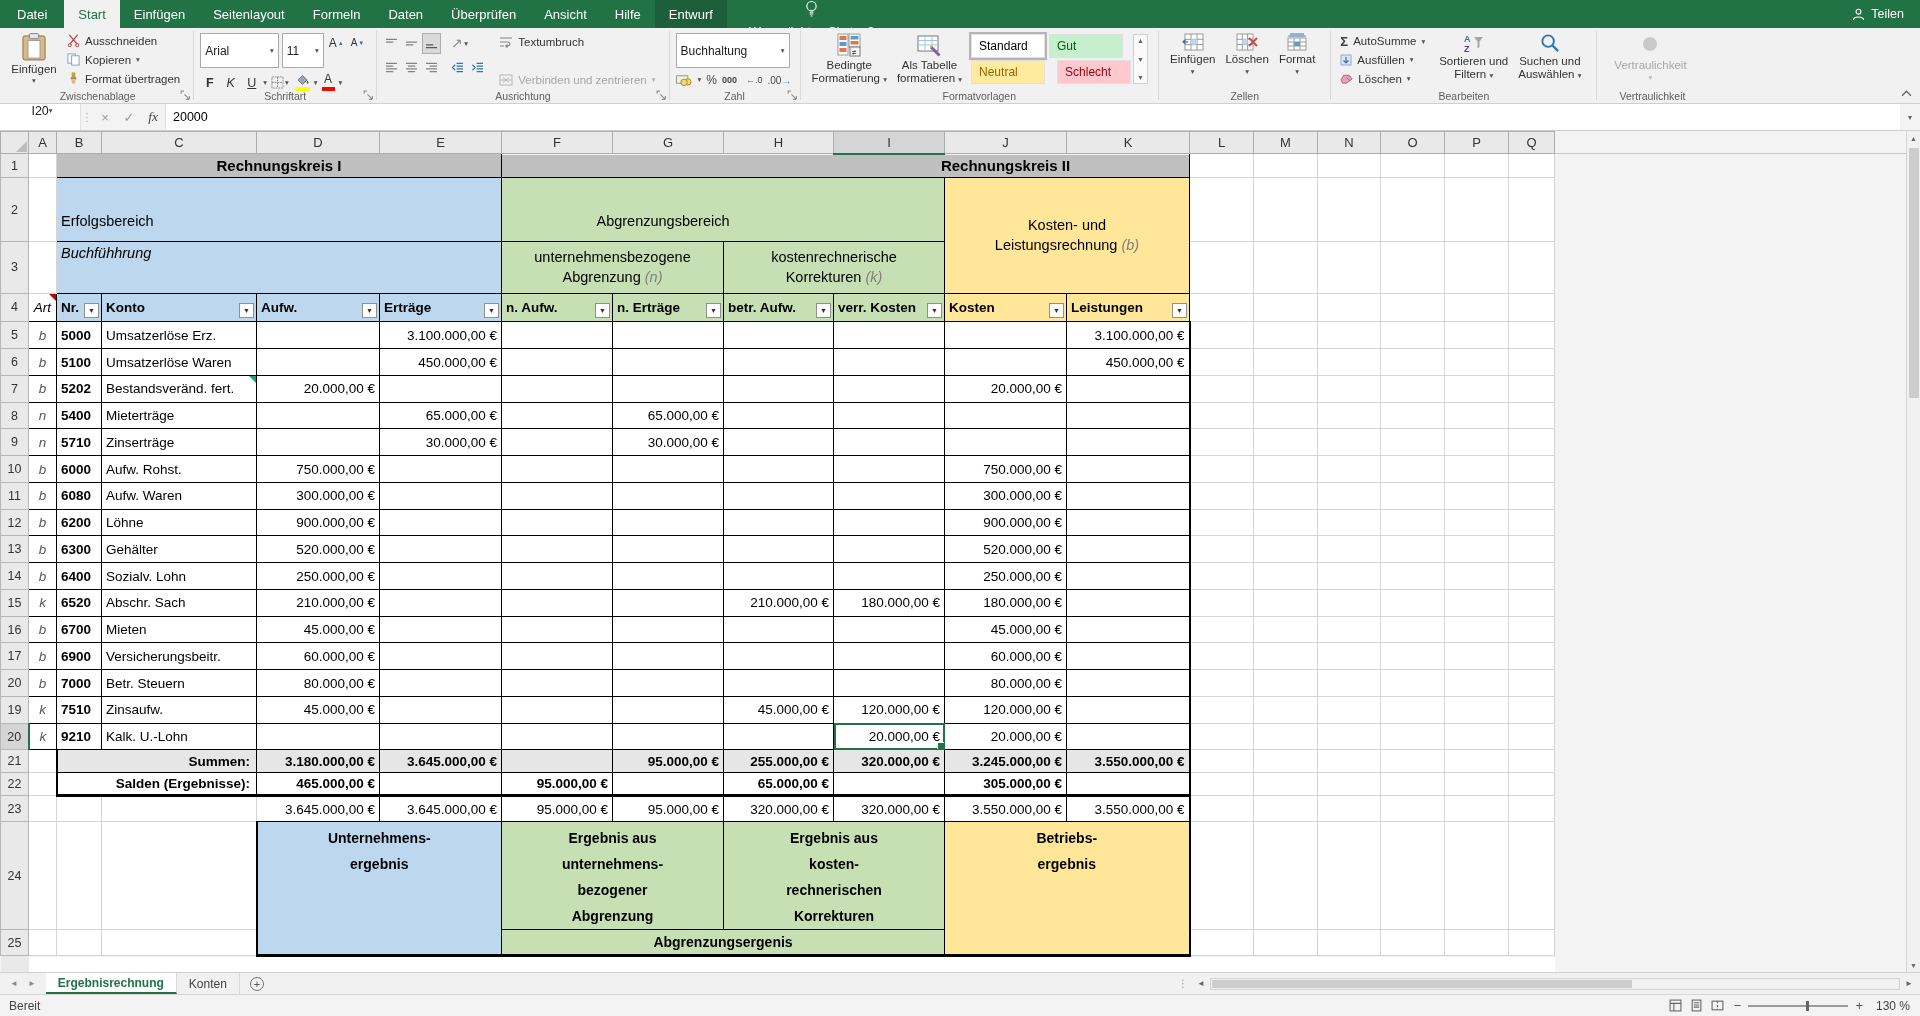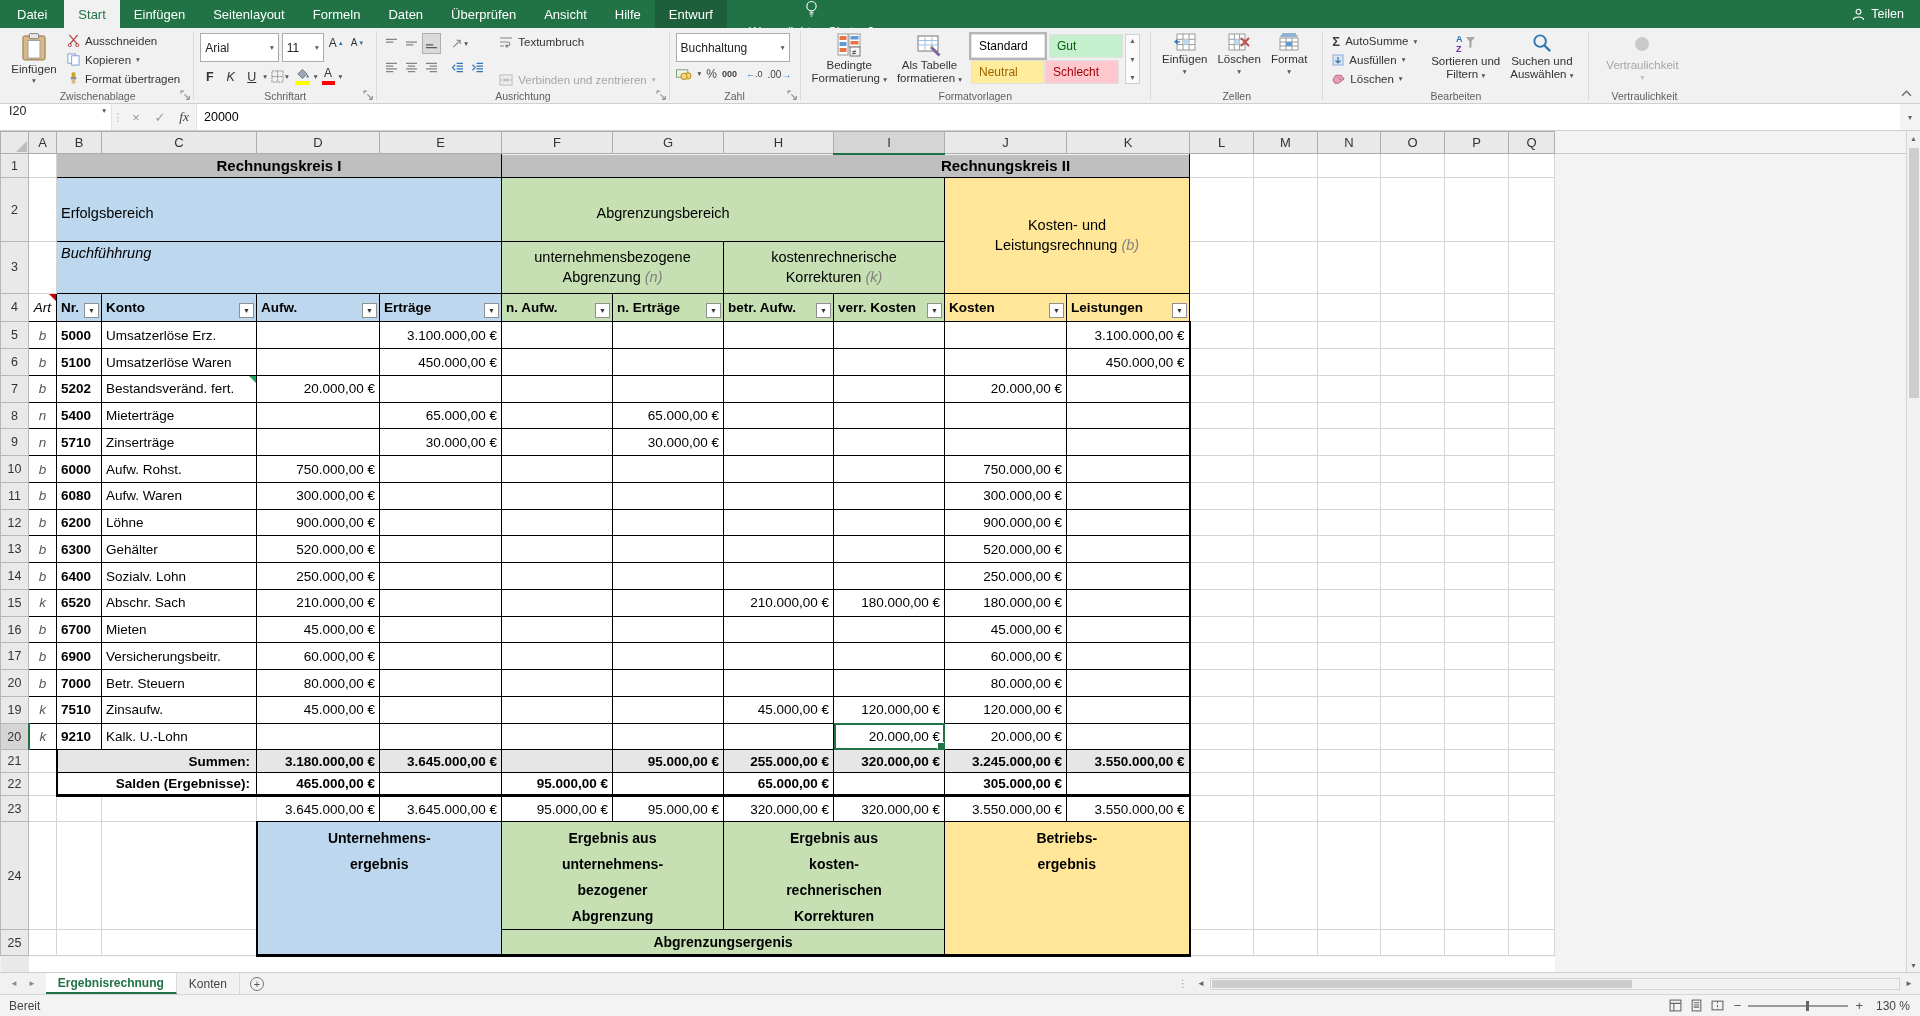--- a/index.html
+++ b/index.html
@@ -20,36 +20,36 @@
   .ribbon { height:76px; background:#f1f1f1; border-bottom:1px solid #d0cece; display:flex; align-items:stretch; position:relative; flex:0 0 auto; padding-left:2px; }
   .grp { position:relative; display:flex; padding:3px 10px 15px 6px; }
   .gsep { width:1px; background:#d9d9d9; margin:3px 0; flex:0 0 auto; }
   .glabel { position:absolute; bottom:1px; left:0; right:0; text-align:center; font-size:10.5px; color:#605e5c; white-space:nowrap; }
   .dlg { position:absolute; right:2px; bottom:2px; width:11px; height:11px; opacity:.8; }
   .bigbtn { display:flex; flex-direction:column; align-items:center; justify-content:flex-start; width:52px; font-size:11.5px; color:#333; gap:2px; padding-top:2px; }
   .vcol { display:flex; flex-direction:column; justify-content:flex-start; }
   .sbtn { display:flex; align-items:center; gap:5px; font-size:11.5px; color:#333; height:19px; padding:0 3px; white-space:nowrap; }
   .sbtn.gray, .gray { color:#a6a6a6; }
   .dd { font-size:7.5px; color:#555; line-height:1; }
-  .combo { display:flex; align-items:center; justify-content:space-between; background:#fff; border:1px solid #ababab; height:29px; font-size:12px; color:#222; padding:4px 4px; }
+  .combo { display:flex; align-items:center; justify-content:space-between; background:#fff; border:1px solid #ababab; height:35px; font-size:12px; color:#222; padding:4px 4px; }
   .fontbtn { font-size:12.5px; color:#333; width:19px; height:19px; display:flex; align-items:center; justify-content:center; }
   .iconbtn { display:flex; align-items:center; justify-content:center; height:19px; padding:0 2px; gap:1px; }
   .pressed { background:#dadada; outline:1px solid #aeaeae; }
   .stackbtn { display:flex; flex-direction:column; align-items:center; justify-content:flex-start; font-size:11.5px; color:#333; line-height:13px; text-align:center; padding:2px 5px 0 5px; gap:2px; }
   .chip { width:74px; height:24px; font-size:12px; display:flex; align-items:center; padding:0 7px; border:1px solid #e0e0e0; background:#fff; }
   .chip.std { outline:2px solid #b5b5b5; background:#fff; color:#000; }
   .chip.gut { background:#c6efce; color:#006100; }
   .chip.neu { background:#ffeb9c; color:#9c6500; }
   .chip.bad { background:#ffc7ce; color:#9c0006; }
   .galscroll { width:15px; border:1px solid #d0d0d0; background:#fafafa; display:flex; flex-direction:column; align-items:center; justify-content:space-between; padding:2px 0; font-size:7px; color:#666; }
   .collapse { position:absolute; right:8px; bottom:6px; }
 
   
   .fxbar { height:27px; background:#f3f3f3; border-bottom:1px solid #cfcfcf; display:flex; align-items:stretch; flex:0 0 auto; }
-  .namebox { width:112px; background:#fff; border-right:1px solid #e1e1e1; display:flex; align-items:center; justify-content:space-between; font-size:12.5px; color:#222; padding:0 5px 12px 9px; }
+  .namebox { width:81px; background:#fff; border-right:1px solid #e1e1e1; display:flex; align-items:center; justify-content:center; font-size:12.5px; color:#222; padding:0 5px 12px 9px; }
   .fxdots { width:12px; display:flex; align-items:center; justify-content:center; color:#b0b0b0; font-size:11px; }
   .fxbtns { display:flex; align-items:center; }
   .fxb { width:24px; text-align:center; font-size:13px; color:#9a9a9a; }
   .fxb.fx { color:#444; font-family:"Liberation Serif","DejaVu Serif",serif; font-style:italic; font-size:13.5px; }
   .fxinput { flex:1; background:#fff; border-left:1px solid #e1e1e1; display:flex; align-items:center; font-size:12.5px; color:#000; padding-left:7px; }
   .fxdrop { width:20px; display:flex; align-items:center; justify-content:center; font-size:8px; color:#666; }
 
   
   .gridwrap { position:relative; flex:1 1 auto; overflow:hidden; background:#f3f3f3; }
   table.sheet { table-layout:fixed; border-collapse:collapse; width:1920px; height:100%; }
@@ -69,21 +69,21 @@
   .edgeR { border-right:2px solid #000; }
   .c-art { border:1px solid #000; font-style:italic; color:#595959; text-align:center; }
   .c-nr { font-weight:700; }
   .c-val { text-align:right; }
   .band { background:#bfbfbf; border:1px solid #000; font-weight:700; font-size:15px; text-align:center; }
   .band.rk2 { padding-left:320px;margin-top:34px; }
   .bluec { background:#bdd7ee; border:1px solid #000; }
   .greenc { background:#c6e0b4; border:1px solid #000; }
   .yellowc { background:#ffe699; border:1px solid #000; }
   .area-txt { font-size:14.5px; }
-  .vbot { vertical-align:bottom; padding:2px 4px 20px 4px; }
+  .vbot { vertical-align:bottom; padding:2px 4px 12px 4px; }
   .cmid { text-align:center; line-height:20px; font-size:14.5px; }
   .tag { font-style:italic; color:#7f7f7f; }
   .h4 { font-weight:700; font-size:13.5px; position:relative; padding:0 17px 0 4px; }
   .h4.arth { font-weight:400; font-style:italic; text-align:center; padding:0; }
   .fbtn { position:absolute; right:2px; bottom:3px; width:15px; height:15px; background:#fff; border:1px solid #909090; color:#333; font-size:7px; display:flex; align-items:center; justify-content:center; }
   .red-corner::after { content:''; position:absolute; top:0; right:0; border-top:7px solid #c00000; border-left:7px solid transparent; }
   td.pos { position:relative; }
   .green-corner { position:relative; }
   .green-corner::after { content:''; position:absolute; top:0; right:0; border-top:7px solid #21a366; border-left:7px solid transparent; }
   .selcell { outline:2px solid #217346; outline-offset: -2px; position:relative; }
@@ -433,21 +433,21 @@
             </svg>
           </span>
         <span><span>Als Tabelle</span><br><span>formatieren</span> <span class="dd">▾</span></span>
       </div>
       <div style="display:flex; align-items:flex-start; gap:0; margin-left:4px; padding-top:3px;">
         <div class="vcol" style="gap:2px;">
           <div style="display:flex; gap:4px;">
             <div class="chip std">Standard</div>
             <div class="chip gut">Gut</div>
           </div>
-          <div style="display:flex; gap:0;">
+          <div style="display:flex; gap:12px;">
             <div class="chip neu">Neutral</div>
             <div class="chip bad">Schlecht</div>
           </div>
         </div>
         <div class="galscroll" style="height:50px; margin-left:2px;">
           <span>▲</span>
           <span>▼</span>
           <span>▼</span>
         </div>
       </div>

